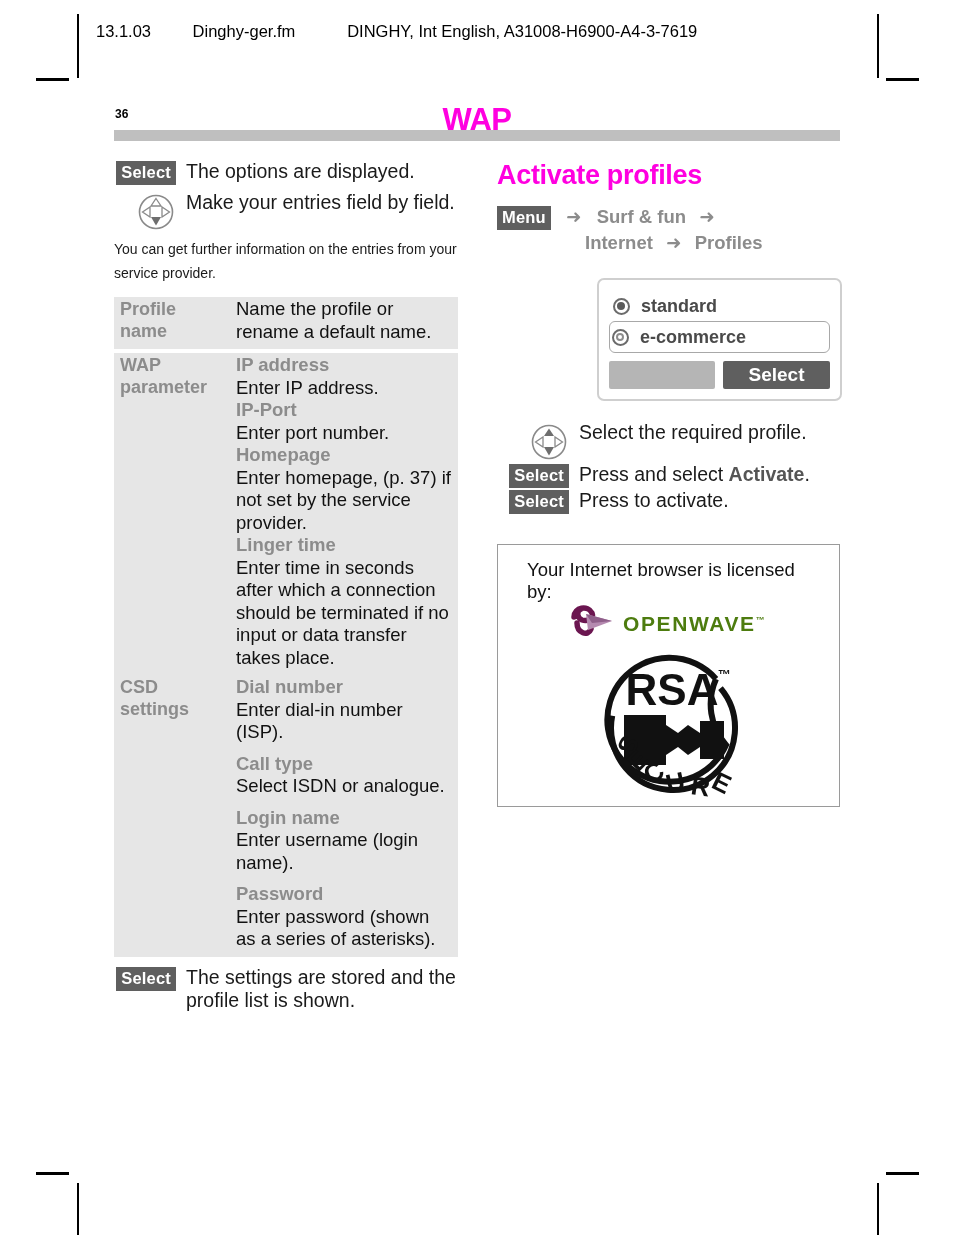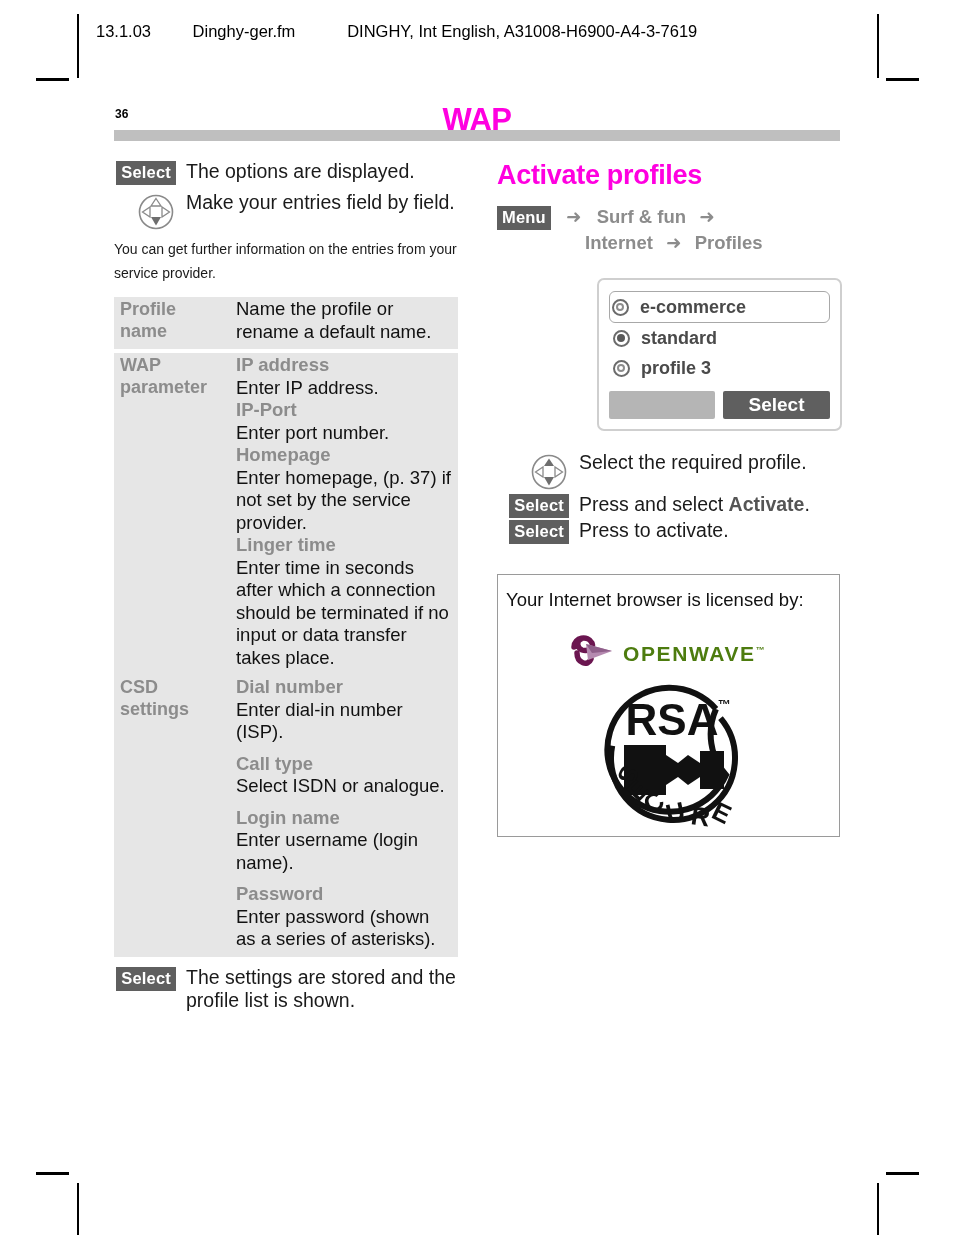--- a/index.html
+++ b/index.html
@@ -80,21 +80,21 @@
   .pbtn.act{flex:1;background:#5f5f5f;color:#fff;font-weight:bold;font-size:19px;
             display:flex;align-items:center;justify-content:center;}
 
   .rsteps{margin-top:20px;}
   .rsteps .steprow{margin-bottom:1px;}
   .rsteps .stepkey{width:72px;}
   .bold-g{font-weight:bold;color:#555;}
 
   
   .licbox{margin-top:30px;border:1.4px solid #9a9a9a;width:343px;height:263px;
-          box-sizing:border-box;padding:14px 8px;position:relative;}
+          box-sizing:border-box;padding:14px 29px;position:relative;}
   .lictext{font-size:18.5px;color:#111;}
   .ow{position:absolute;left:70px;top:58px;display:flex;align-items:center;}
   .owtext{font-size:21px;font-weight:bold;letter-spacing:1.6px;color:#4d7c0f;
           margin-left:9px;position:relative;}
   .owtm{font-size:9px;vertical-align:super;letter-spacing:0;}
   .rsa{position:absolute;left:100px;top:108px;}
 </style>
 </head>
 <body>
 
@@ -208,31 +208,27 @@
     <span>Surf &amp; fun</span>
     <span class="arrow" style="margin:0 8px;">➜</span>
     <div class="mp-line2">
       <span>Internet</span>
       <span class="arrow" style="margin:0 8px;">➜</span>
       <span>Profiles</span>
     </div>
   </div>
 
   <div class="phone">
+    <div class="prow">
+      <span class="radio on"></span>
+      <span class="plabel">standard</span>
+    </div>
     <div class="prow sel">
       <span class="radio off"></span>
       <span class="plabel">e-commerce</span>
-    </div>
-    <div class="prow">
-      <span class="radio on"></span>
-      <span class="plabel">standard</span>
-    </div>
-    <div class="prow">
-      <span class="radio off"></span>
-      <span class="plabel">profile 3</span>
     </div>
     <div class="pbtns">
       <div class="pbtn blank"></div>
       <div class="pbtn act">Select</div>
     </div>
   </div>
 
   <div class="rsteps">
     <div class="steprow">
       <div class="stepkey">

